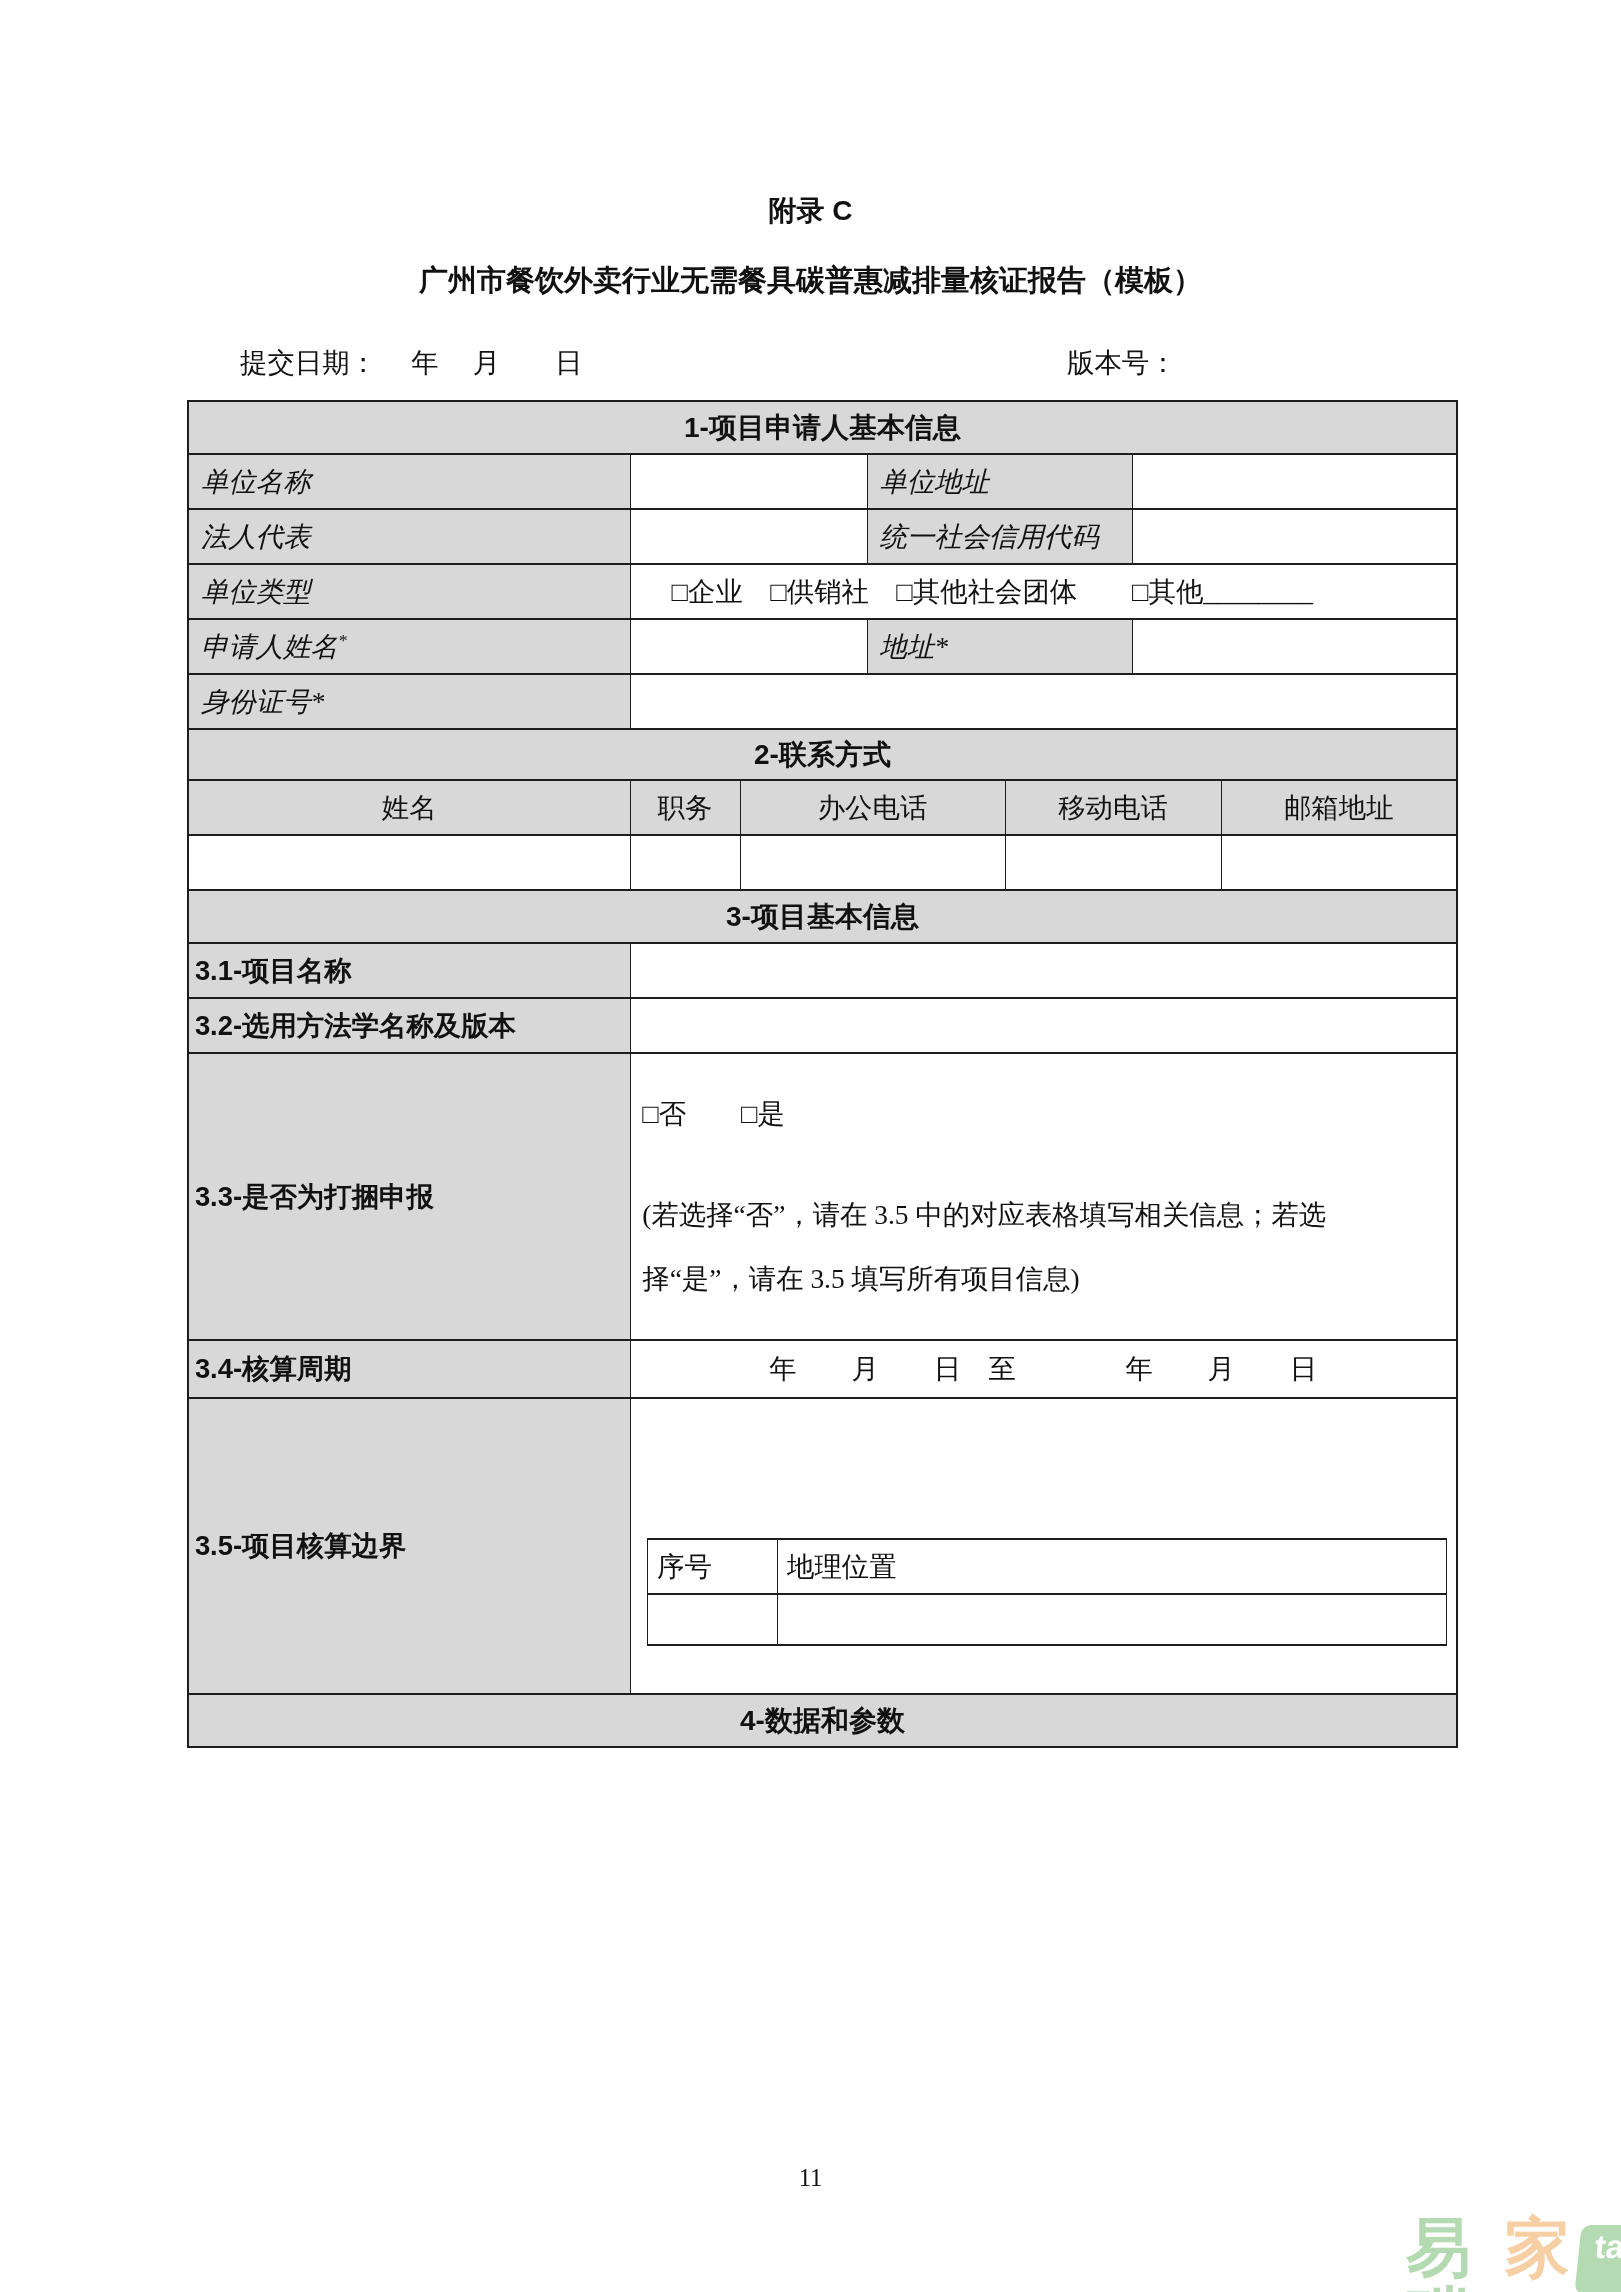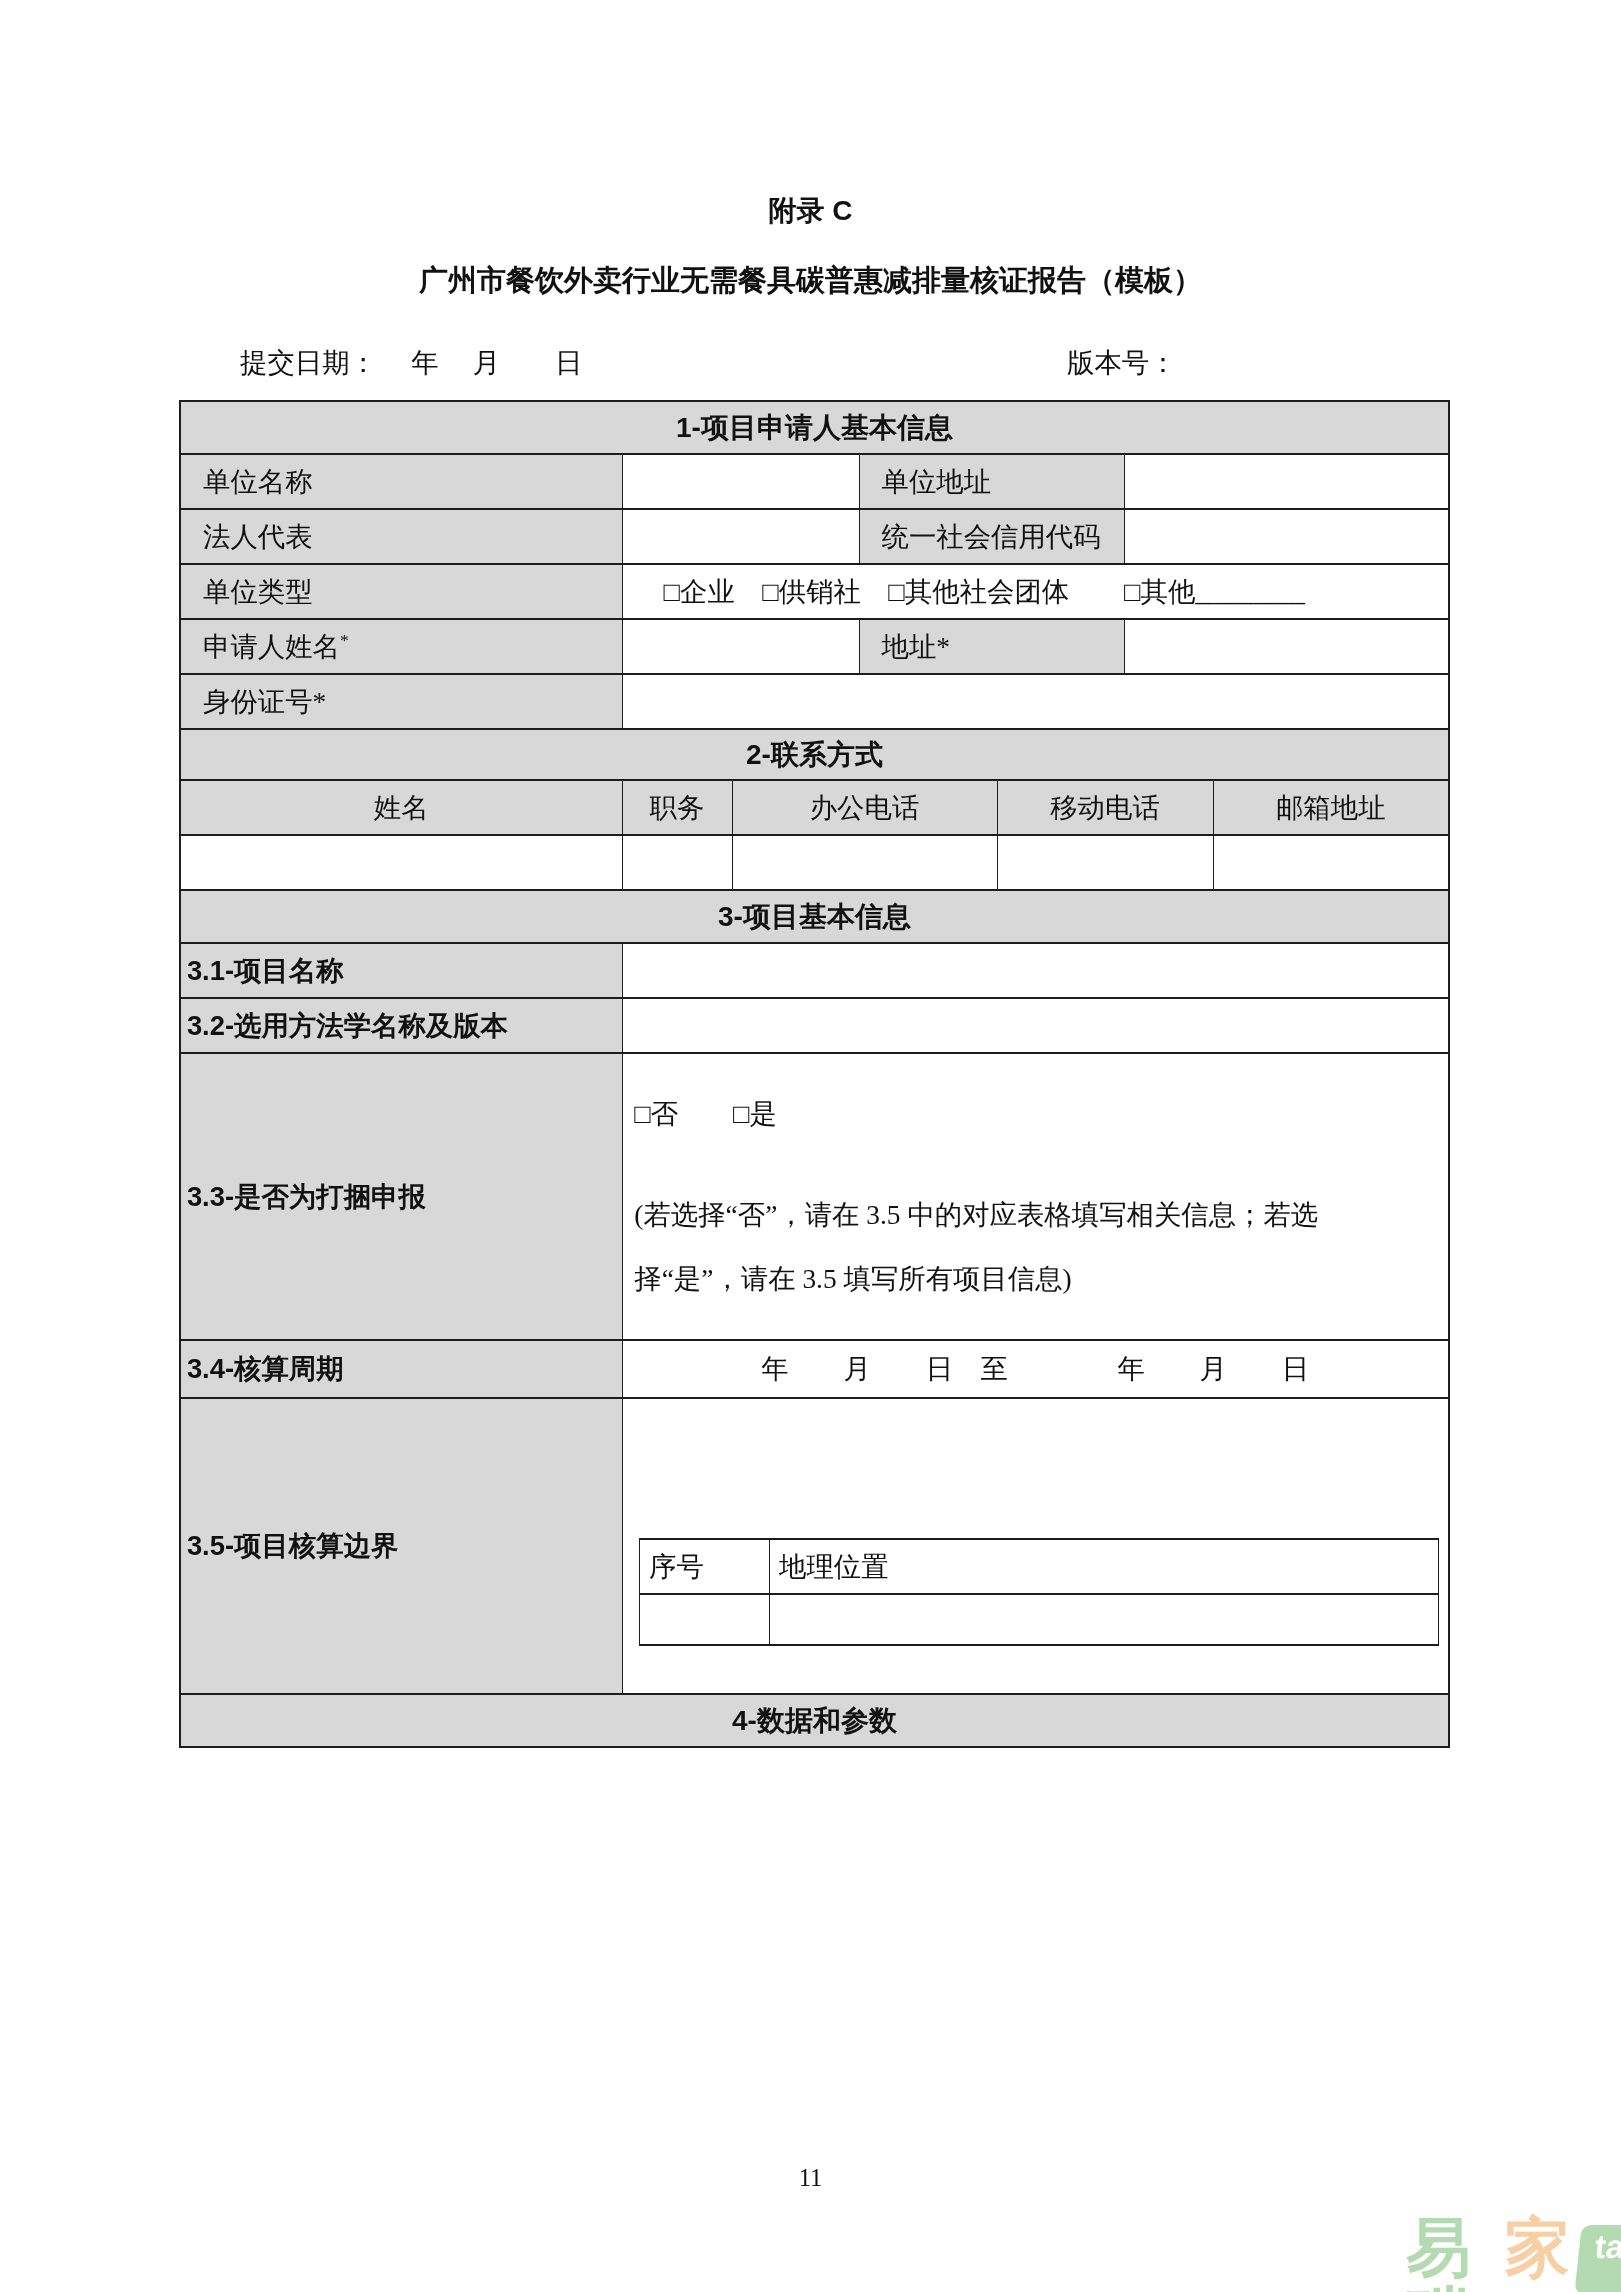--- a/index.html
+++ b/index.html
@@ -23,35 +23,35 @@
     text-align:center; font-size:29px; font-weight:bold;
     font-family:"Liberation Sans","DejaVu Sans",sans-serif;
   }
   .date-line {
     position:absolute; top:345px; left:218px; width:1235px;
     font-size:27.4px; height:39px;
   }
   .version-label { position:absolute; left:849px; top:0; }
 
   
-  .form-wrap { position:absolute; top:400px; left:179px; }
+  .form-wrap { position:absolute; top:400px; left:187px; }
   table.form { border-collapse:collapse; table-layout:fixed; width:1270px;
                font-size:27.4px; }
   .form td {
     border-top:2px solid #1d1d1d; border-bottom:2px solid #1d1d1d;
     border-left:1px solid #1d1d1d; border-right:1px solid #1d1d1d;
     vertical-align:middle; overflow:hidden;
   }
   .form { border:2px solid #1d1d1d; }
   .gray { background:#d8d8d8; }
   .sechdr {
     text-align:center; font-weight:bold; font-size:28px;
     font-family:"Liberation Sans","DejaVu Sans",sans-serif;
   }
-  .lbl  { padding-left:22px; }
+  .lbl  { padding-left:12px;font-style:italic; }
   .lbl3 { padding-left:5.9px; font-weight:bold; font-size:27.4px;
           font-family:"Liberation Sans","DejaVu Sans",sans-serif; }
   .center { text-align:center; }
   .vtop { vertical-align:top;margin-left:36px; }
   sup { font-size:17.6px; }
 
   .h54{height:53px} .h56{height:55px} .h52{height:51px} .h59{height:58px}
   .h293{height:287px} .h302{height:296px} .h208{height:204px}
 
   .opts  { padding-left:41px; white-space:pre-wrap; }

